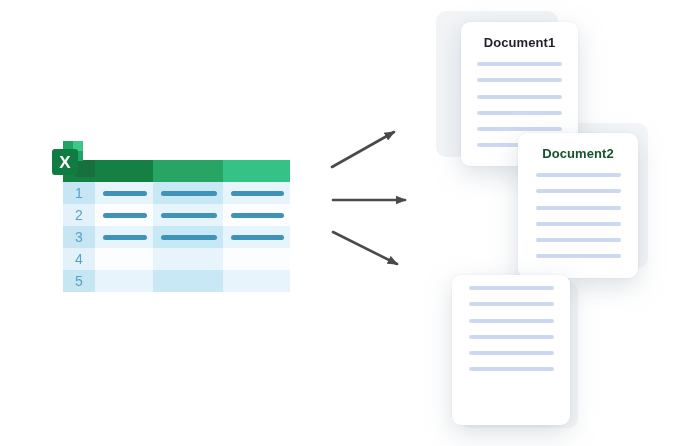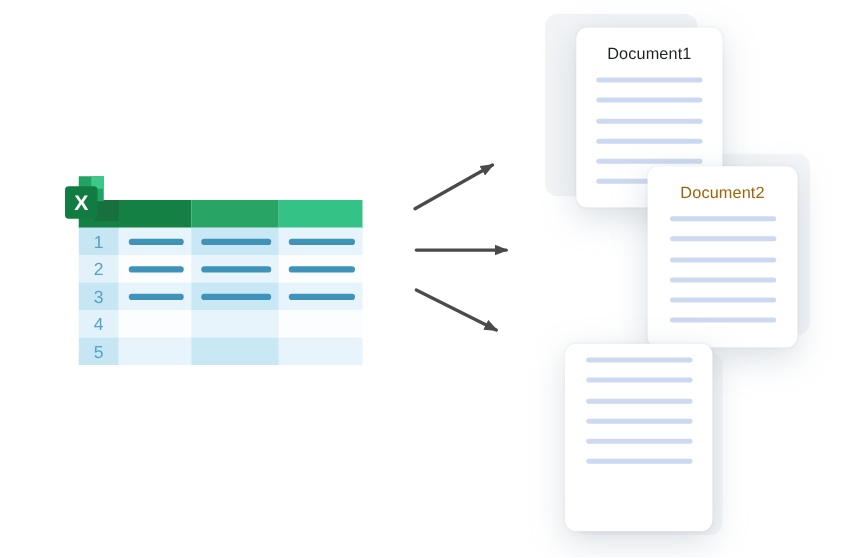--- a/index.html
+++ b/index.html
@@ -31,21 +31,21 @@
         display:flex;align-items:center;justify-content:center;
         color:#ffffff;font-weight:bold;font-size:17px;line-height:1;}
 
   
   #arrows{position:absolute;left:322px;top:122px;}
 
   
   .backing{position:absolute;border-radius:10px;}
   .doc-card{position:absolute;background:#ffffff;border-radius:9px;
             box-shadow:0 8px 26px rgba(150,162,178,0.35),0 0 2px rgba(120,130,145,0.12);}
-  .doc-title{padding-top:13px;text-align:center;font-size:13px;font-weight:normal;
+  .doc-title{padding-top:13px;text-align:center;font-size:13px;font-weight:bold;
              letter-spacing:.1px;line-height:16px;}
   .doc-lines{margin:11px auto 0 auto;width:85px;}
   .doc-line{height:4px;border-radius:2px;margin-bottom:12.3px;}
 
   #backing-1{left:436px;top:11px;width:122px;height:146px;background:#f2f4f6;}
   #backing-2{left:528px;top:123px;width:120px;height:145px;background:#f4f6f8;}
   #backing-3{left:460px;top:282px;width:118px;height:146px;background:#f4f6f8;}
   #doc-card-1{left:461px;top:22px;width:117px;height:144px;z-index:3;}
   #doc-card-2{left:518px;top:133px;width:120px;height:145px;z-index:4;}
   #doc-card-3{left:452px;top:275px;width:118px;height:150px;z-index:5;}
@@ -138,21 +138,21 @@
         <div class="doc-line" style="background: rgb(204, 217, 240);"></div>
         <div class="doc-line" style="background: rgb(204, 217, 240);"></div>
         <div class="doc-line" style="background: rgb(204, 217, 240);"></div>
         <div class="doc-line" style="background: rgb(204, 217, 240);"></div>
         <div class="doc-line" style="background: rgb(204, 217, 240);"></div>
         <div class="doc-line" style="background: rgb(204, 217, 240);"></div>
       </div>
   </div>
 
   <div class="doc-card" id="doc-card-2">
-    <div class="doc-title" style="color: #a16207;">Document2</div>
+    <div class="doc-title" style="color: #14532d;">Document2</div>
     <div class="doc-lines">
         <div class="doc-line" style="background: rgb(204, 217, 240);"></div>
         <div class="doc-line" style="background: rgb(204, 217, 240);"></div>
         <div class="doc-line" style="background: rgb(204, 217, 240);"></div>
         <div class="doc-line" style="background: rgb(204, 217, 240);"></div>
         <div class="doc-line" style="background: rgb(204, 217, 240);"></div>
         <div class="doc-line" style="background: rgb(204, 217, 240);"></div>
       </div>
   </div>
 

